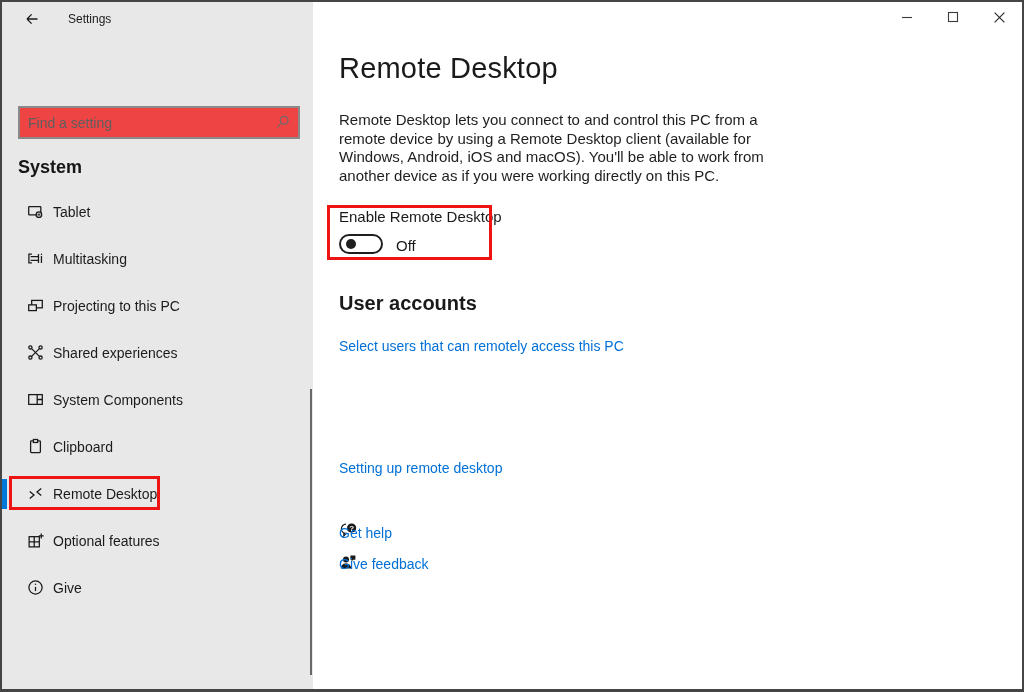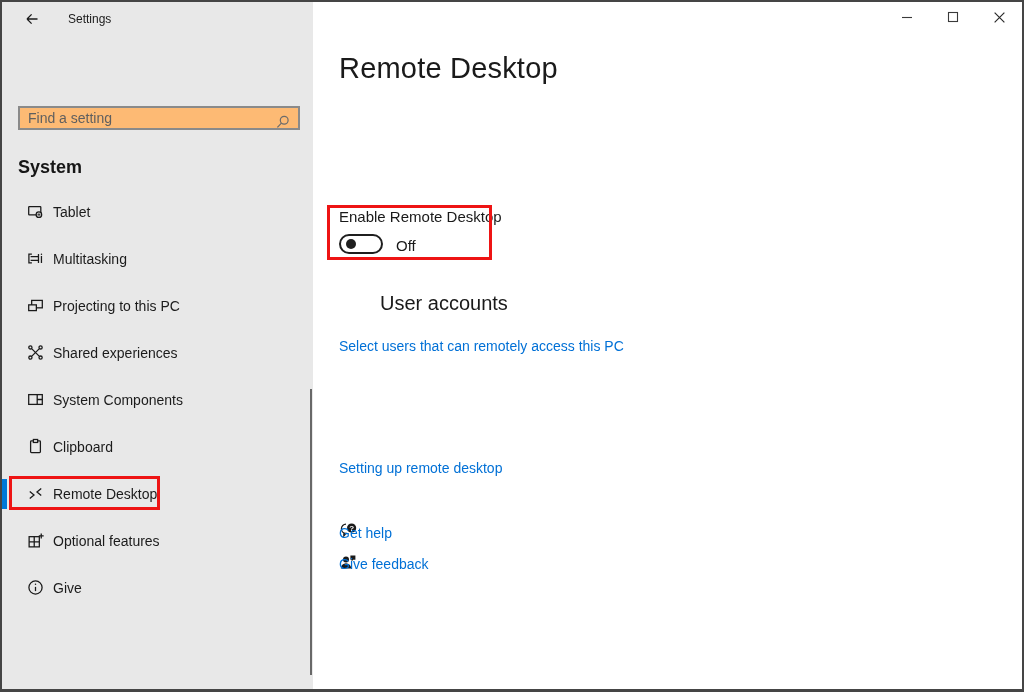--- a/index.html
+++ b/index.html
@@ -35,22 +35,22 @@
     position:absolute;left:66px;top:10px;font-size:12px;color:#1b1b1b;
   }
   .home-item{
     position:absolute;left:0;top:56px;width:311px;height:34px;
     display:flex;align-items:center;padding-left:25px;cursor:pointer;
   }
   .home-item .label,.nav-item .label{
     font-size:14px;color:#1b1b1b;margin-left:9px;white-space:nowrap;
   }
   .search-box{
-    position:absolute;left:16px;top:104px;width:282px;height:24px;
-    background:#fdba74;border:2px solid #8a8a8a;
+    position:absolute;left:16px;top:104px;width:282px;height:33px;
+    background:#ef4444;border:2px solid #8a8a8a;
   }
   .search-box input{
     position:absolute;left:0;top:0;width:100%;height:100%;
     border:none;outline:none;background:transparent;
     padding:0 30px 0 8px;font-size:14px;color:#1b1b1b;
     font-family:"Liberation Sans","DejaVu Sans",sans-serif;
   }
   .search-box input::placeholder{color:#5f5f5f;opacity:1;}
   .search-box .magnifier{position:absolute;right:7px;top:6px;}
   .section-header{
@@ -104,21 +104,21 @@
     border:2px solid #1f1f1f;border-radius:10px;background:transparent;cursor:pointer;
   }
   .toggle .knob{
     position:absolute;left:5px;top:3px;width:10px;height:10px;border-radius:50%;
     background:#1f1f1f;
   }
   .toggle-state{
     position:absolute;left:83px;top:235px;font-size:15px;color:#191919;
   }
   .section-title{
-    position:absolute;left:26px;font-size:20px;font-weight:400;color:#1a1a1a;margin-left:41px;
+    position:absolute;left:26px;font-size:20px;font-weight:700;color:#1a1a1a;
   }
   .st-users{top:290px;}
   .st-help{top:389px;}
   a.setting-link{
     position:absolute;left:26px;font-size:14px;color:var(--link);
     text-decoration:none;cursor:pointer;white-space:nowrap;
   }
   .link-users{top:336px;}
   .link-solving{top:431px;}
   .link-setup{top:458px;}
@@ -264,20 +264,21 @@
     <div class="accent-bar"></div>
     <div class="sidebar-scrollbar"></div>
   </div>
 
   <div class="annotation sidebar-box"></div>
 
   <div class="main">
 
     <h1 class="page-title" style="margin:0;">Remote Desktop</h1>
 
+    <p class="page-desc" style="margin:0;">Remote Desktop lets you connect to and control this PC from a remote device by using a Remote Desktop client (available for Windows, Android, iOS and macOS). You'll be able to work from another device as if you were working directly on this PC.</p>
 
     <div class="toggle-label">Enable Remote Desktop</div>
     <div class="toggle">
       <div class="knob"></div>
     </div>
     <div class="toggle-state">Off</div>
 
     <div class="section-title st-users">User accounts</div>
     <a class="setting-link link-users">Select users that can remotely access this PC</a>
 

